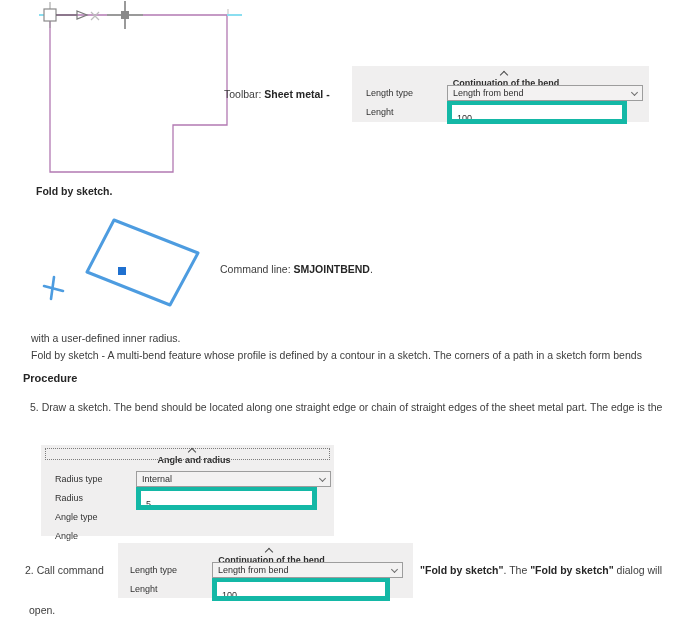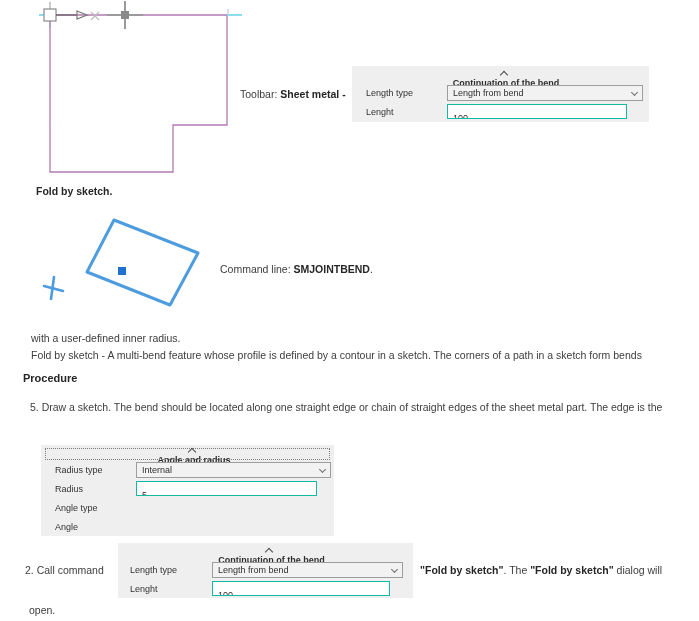--- a/index.html
+++ b/index.html
@@ -37,21 +37,21 @@
     position:relative;height:16px;background:#f3f2f2;
     border:1px solid #9d9d9d;box-sizing:border-box;
     display:flex;align-items:center;padding-left:5px;color:#2f2f2f;
   }
   .chev-down{
     position:absolute;right:5px;top:4px;width:4px;height:4px;
     border-right:1.2px solid #6e6e6e;border-bottom:1.2px solid #6e6e6e;
     transform:rotate(45deg);
   }
   .tinput{
-    height:15px;border:1px solid #14b8a6;background:#fff;
+    height:24px;border:5px solid #14b8a6;background:#fff;
     font-size:9px;color:#2f2f2f;padding:12px 3px 0 5px;box-sizing:border-box;
     font-family:"Liberation Sans",sans-serif;outline:none;
   }
 
   
   #panel-top{left:352px;top:66px;width:297px;height:56px;}
   #panel-top .phead{padding-left:6px;}
   #panel-top .prow{padding-left:14px;}
   #panel-top .plabel{width:81px;}
   #panel-top .dropdown{width:196px;}
@@ -98,21 +98,21 @@
     <line x1="90" y1="1" x2="90" y2="29" stroke="#9a9a9a" stroke-width="2"></line>
     <rect x="86" y="11" width="8" height="8" fill="#8a8a8a"></rect>
   </g>
 
   <g>
     <line x1="193" y1="9" x2="193" y2="15" stroke="#c9c9c9" stroke-width="1.2"></line>
     <line x1="192" y1="15" x2="207" y2="15" stroke="#8adef0" stroke-width="2"></line>
   </g>
 </svg>
 
-<div class="abs body-text nowrap" style="left:240px;top:86px">
+<div class="abs body-text nowrap" style="left:224px;top:86px">
   <span>Toolbar: </span><b>Sheet metal -</b>
 </div>
 
 <div id="panel-top" class="panel">
   <div class="phead">
     <span class="caret-up"></span>
     <span class="ptitle">Continuation of the bend</span>
   </div>
   <div class="prow">
     <span class="plabel">Length type</span>
@@ -152,21 +152,21 @@
 <div class="abs body-text" style="left:30px;top:399px;width:665px">
   <div>5. Draw a sketch. The bend should be located along one straight edge or chain of straight edges of the sheet metal part. The edge is the</div>
 </div>
 
 <div id="panel-angle" class="panel">
   <div class="phead">
     <span class="dotted-focus"></span>
     <span class="caret-up"></span>
     <span class="ptitle">Angle and radius</span>
   </div>
-  <div class="prow" style="margin-top:0">
+  <div class="prow" style="margin-top:9px">
     <span class="plabel">Radius type</span>
     <div class="dropdown">
       <span>Internal</span>
       <span class="chev-down"></span>
     </div>
   </div>
   <div class="prow">
     <span class="plabel">Radius</span>
     <input class="tinput" value="5" style="">
   </div>

